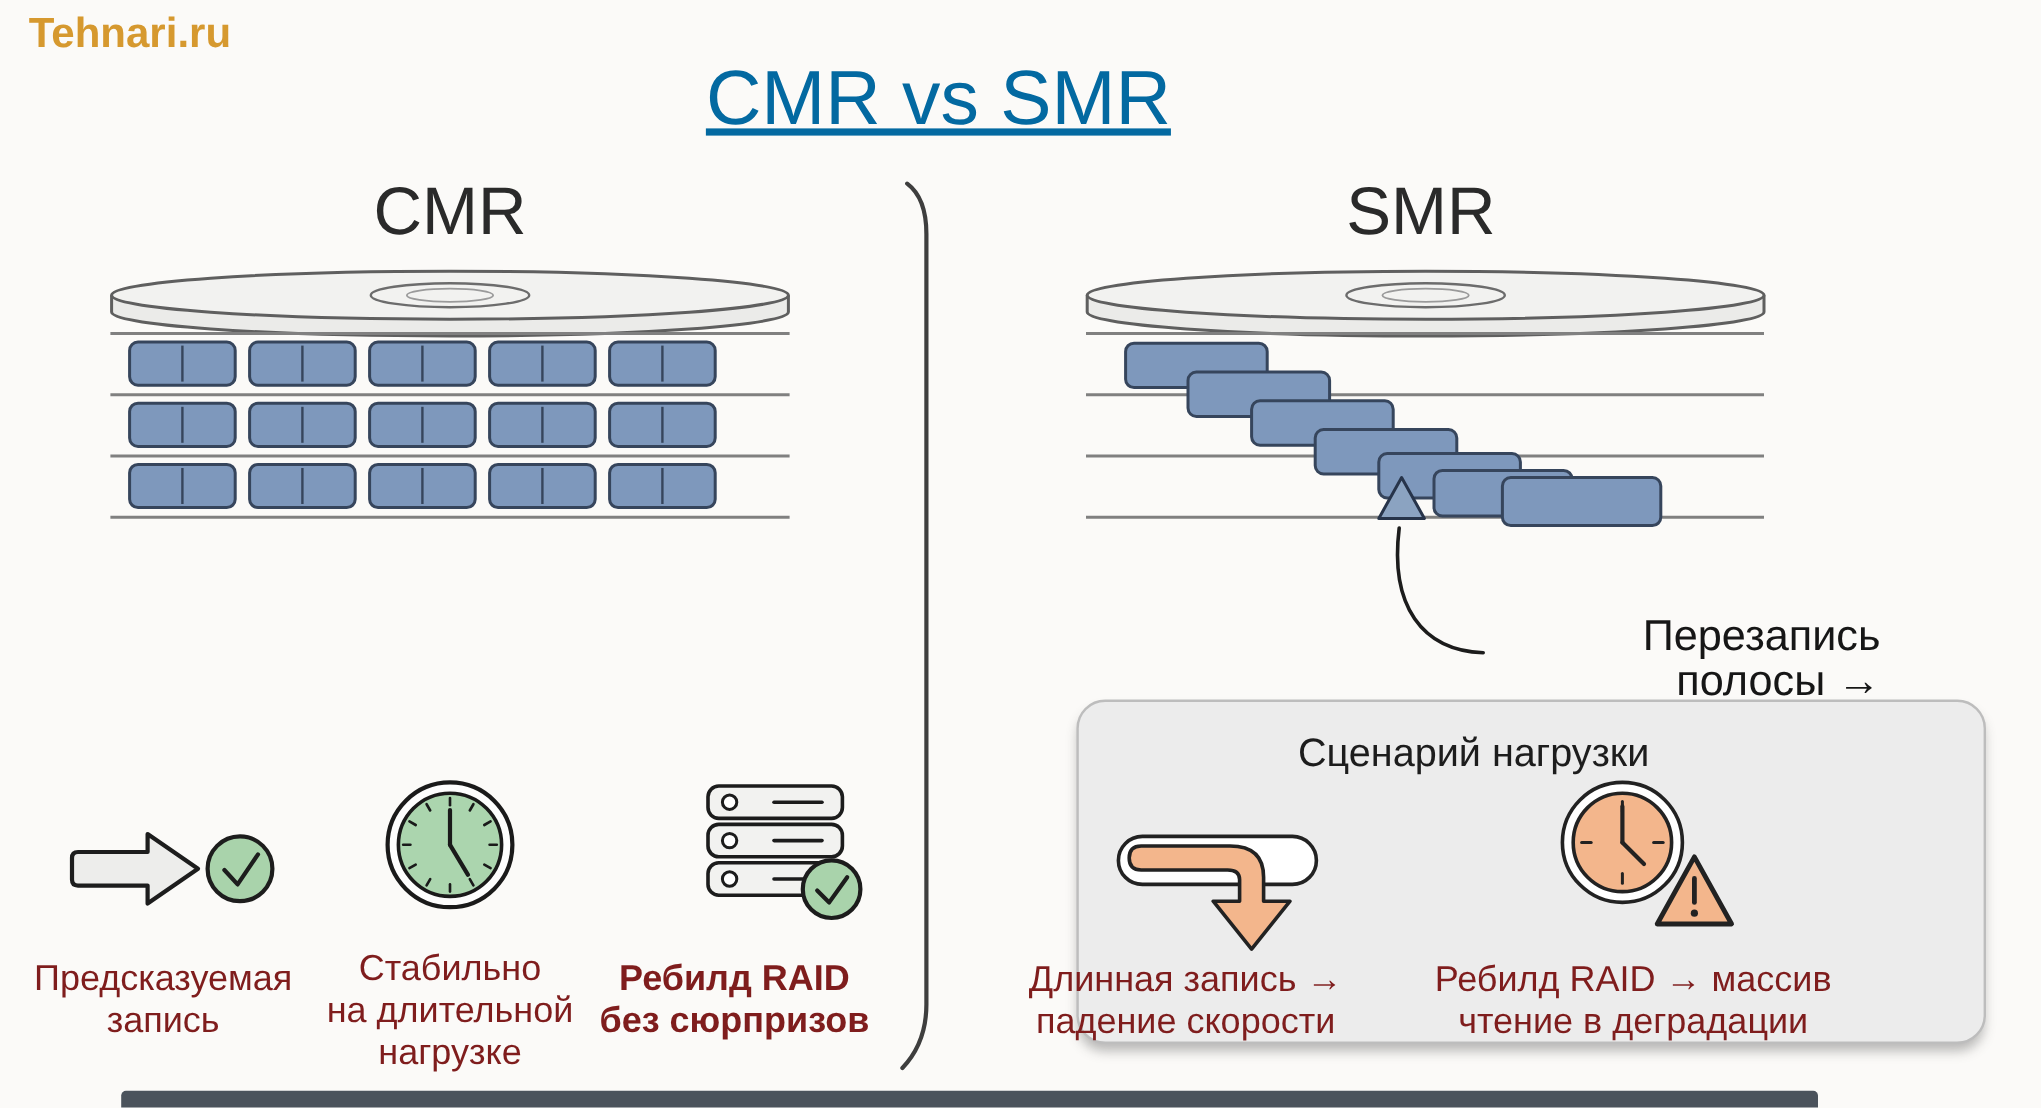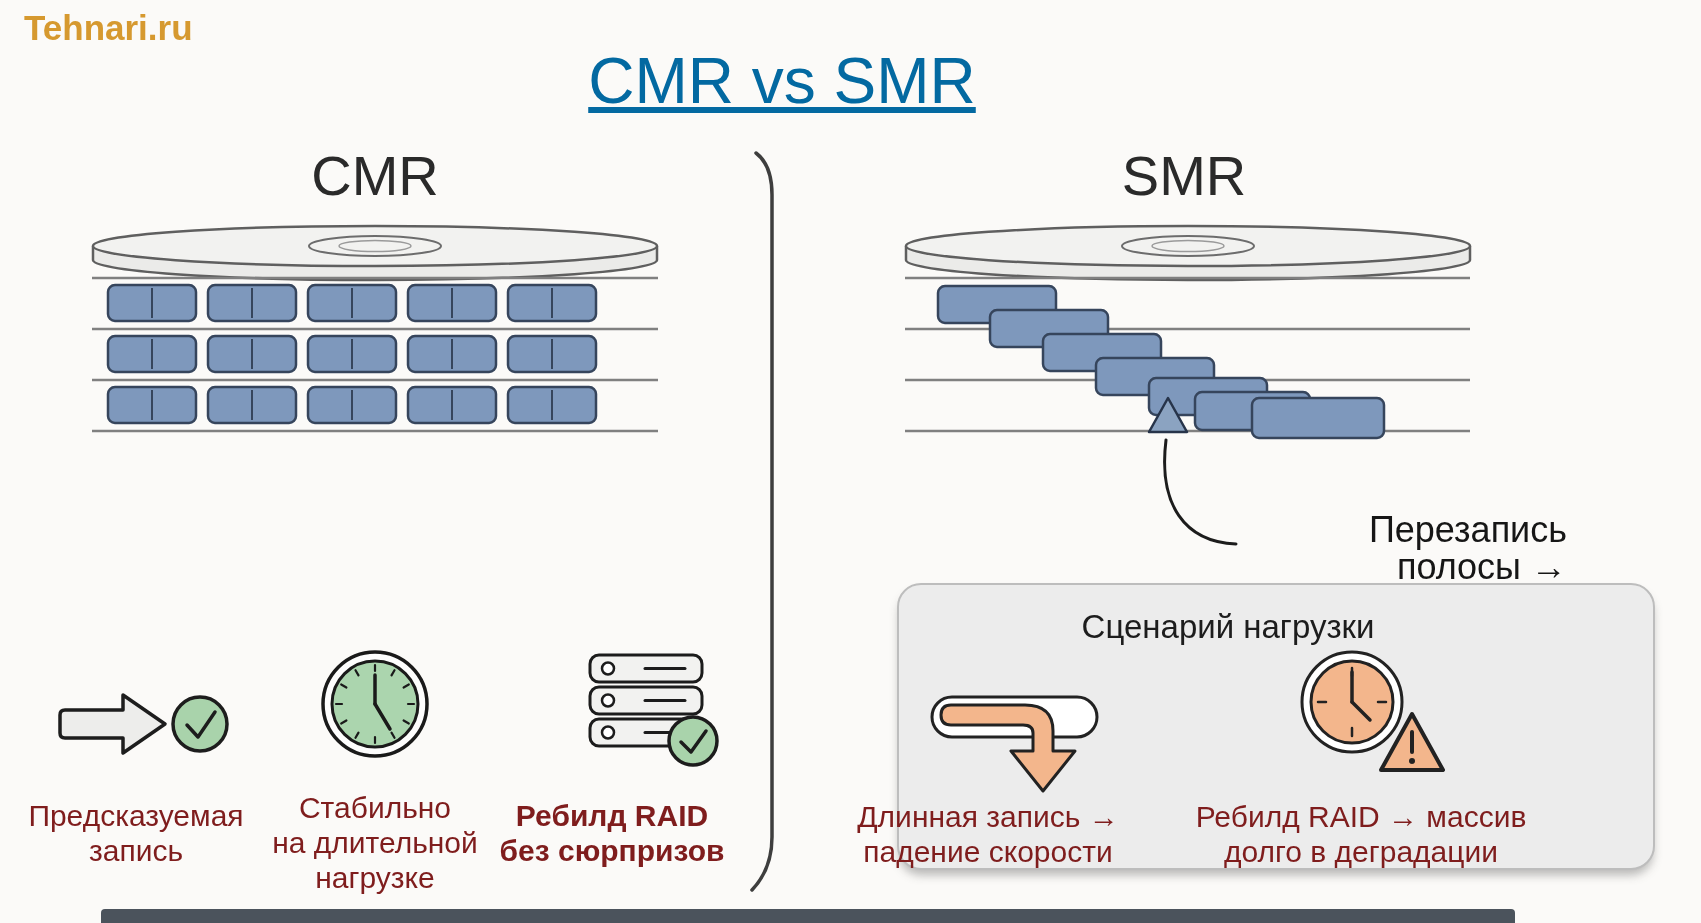--- a/index.html
+++ b/index.html
@@ -162,21 +162,21 @@
     <line x1="62" y1="62" x2="80" y2="80"></line>
   </g>
   <polygon points="122,74 153,130 91,130" fill="#f3b68c" stroke="#222222" stroke-width="4" stroke-linejoin="round"></polygon>
   <line x1="122" y1="92" x2="122" y2="112" stroke="#222222" stroke-width="4" stroke-linecap="round"></line>
   <circle cx="122" cy="121" r="3" fill="#222222"></circle>
 </svg>
 
 <div class="abs caption" style="left:821px;top:799px;width:334px;">Длинная запись →
 падение скорости</div>
 <div class="abs caption" style="left:1175px;top:799px;width:372px;">Ребилд RAID → массив
-долго в деградации</div>
+чтение в деградации</div>
 
 <svg class="abs" style="left:55px;top:690px;" width="230" height="70">
   <path d="M 10 20 H 68 V 5 L 110 34 L 68 63 V 48 H 10 Q 5 48 5 43 V 25 Q 5 20 10 20 Z" fill="#ededeb" stroke="#1d1d1d" stroke-width="3.5" stroke-linejoin="round"></path>
   <circle cx="145" cy="34" r="27" fill="#a9d3ab" stroke="#1d1d1d" stroke-width="3.5"></circle>
   <path d="M 132 35 L 143 47 L 160 22" fill="none" stroke="#1d1d1d" stroke-width="3.5" stroke-linecap="round" stroke-linejoin="round"></path>
 </svg>
 
 <svg class="abs" style="left:319px;top:648px;" width="112" height="112">
   <circle cx="56" cy="56" r="52" fill="#fdfdfd" stroke="#1a1a1a" stroke-width="3.5"></circle>
   <circle cx="56" cy="56" r="43" fill="#abd5ae" stroke="#1a1a1a" stroke-width="3"></circle>

